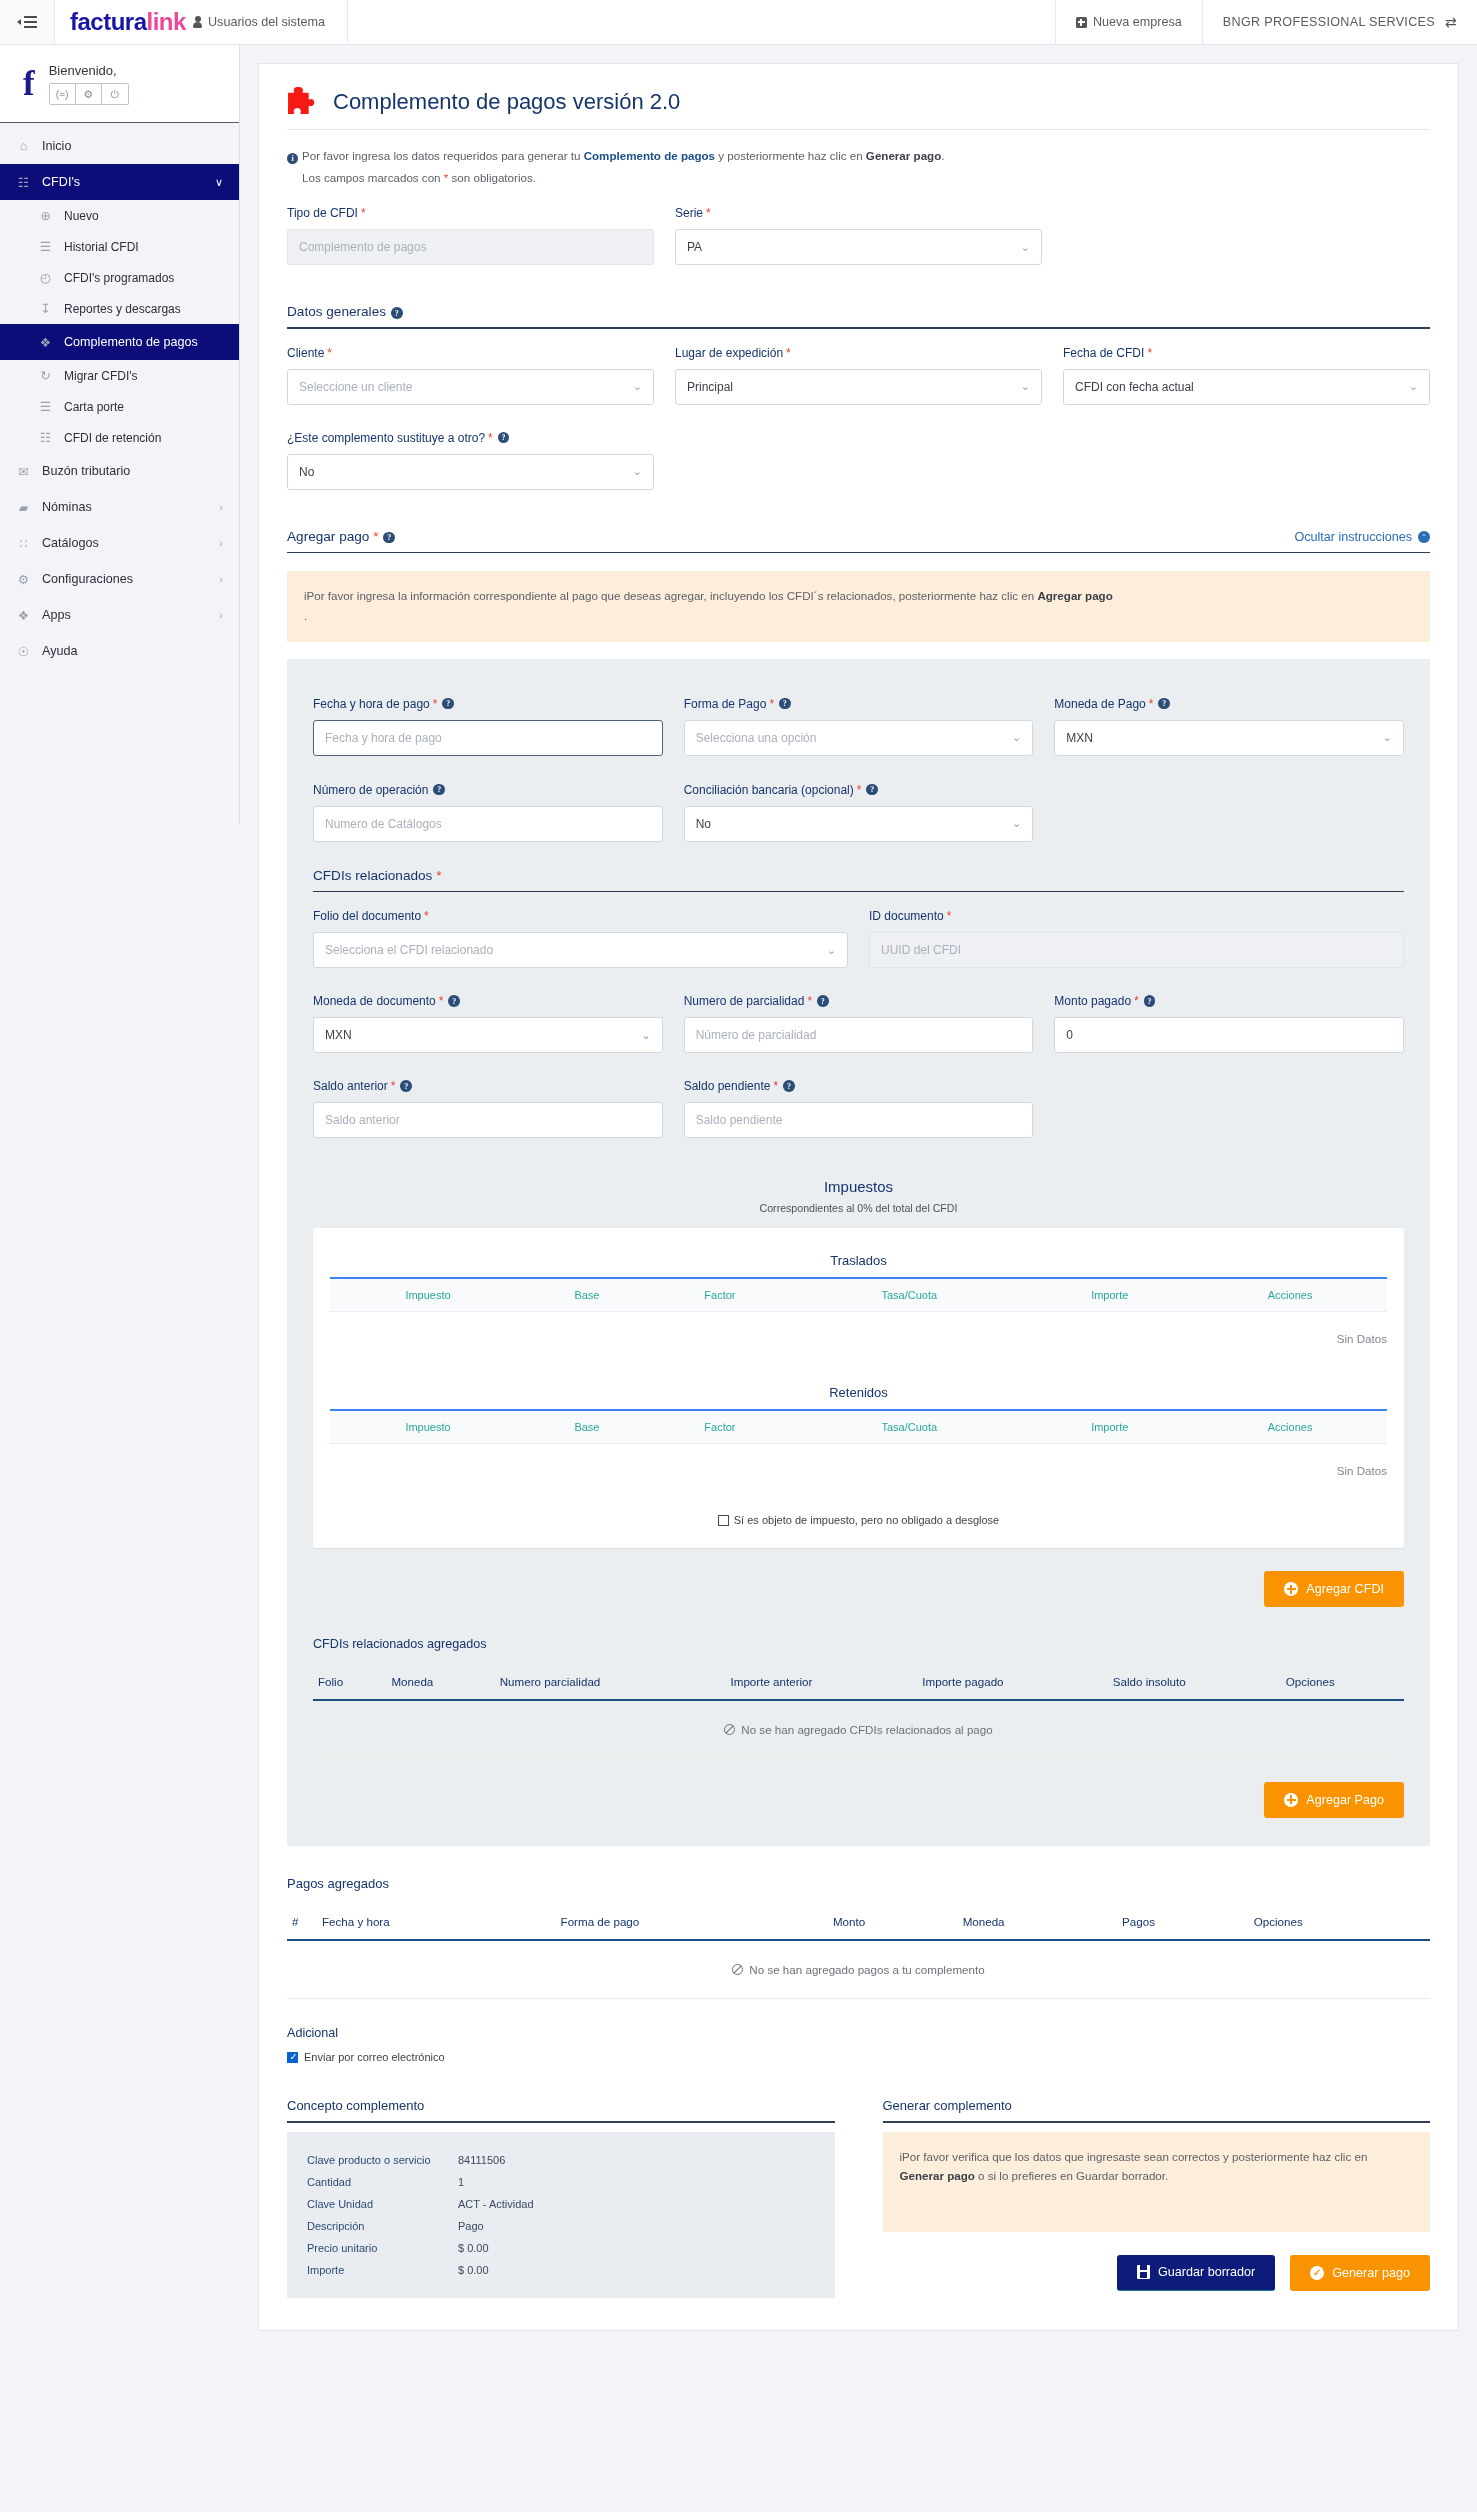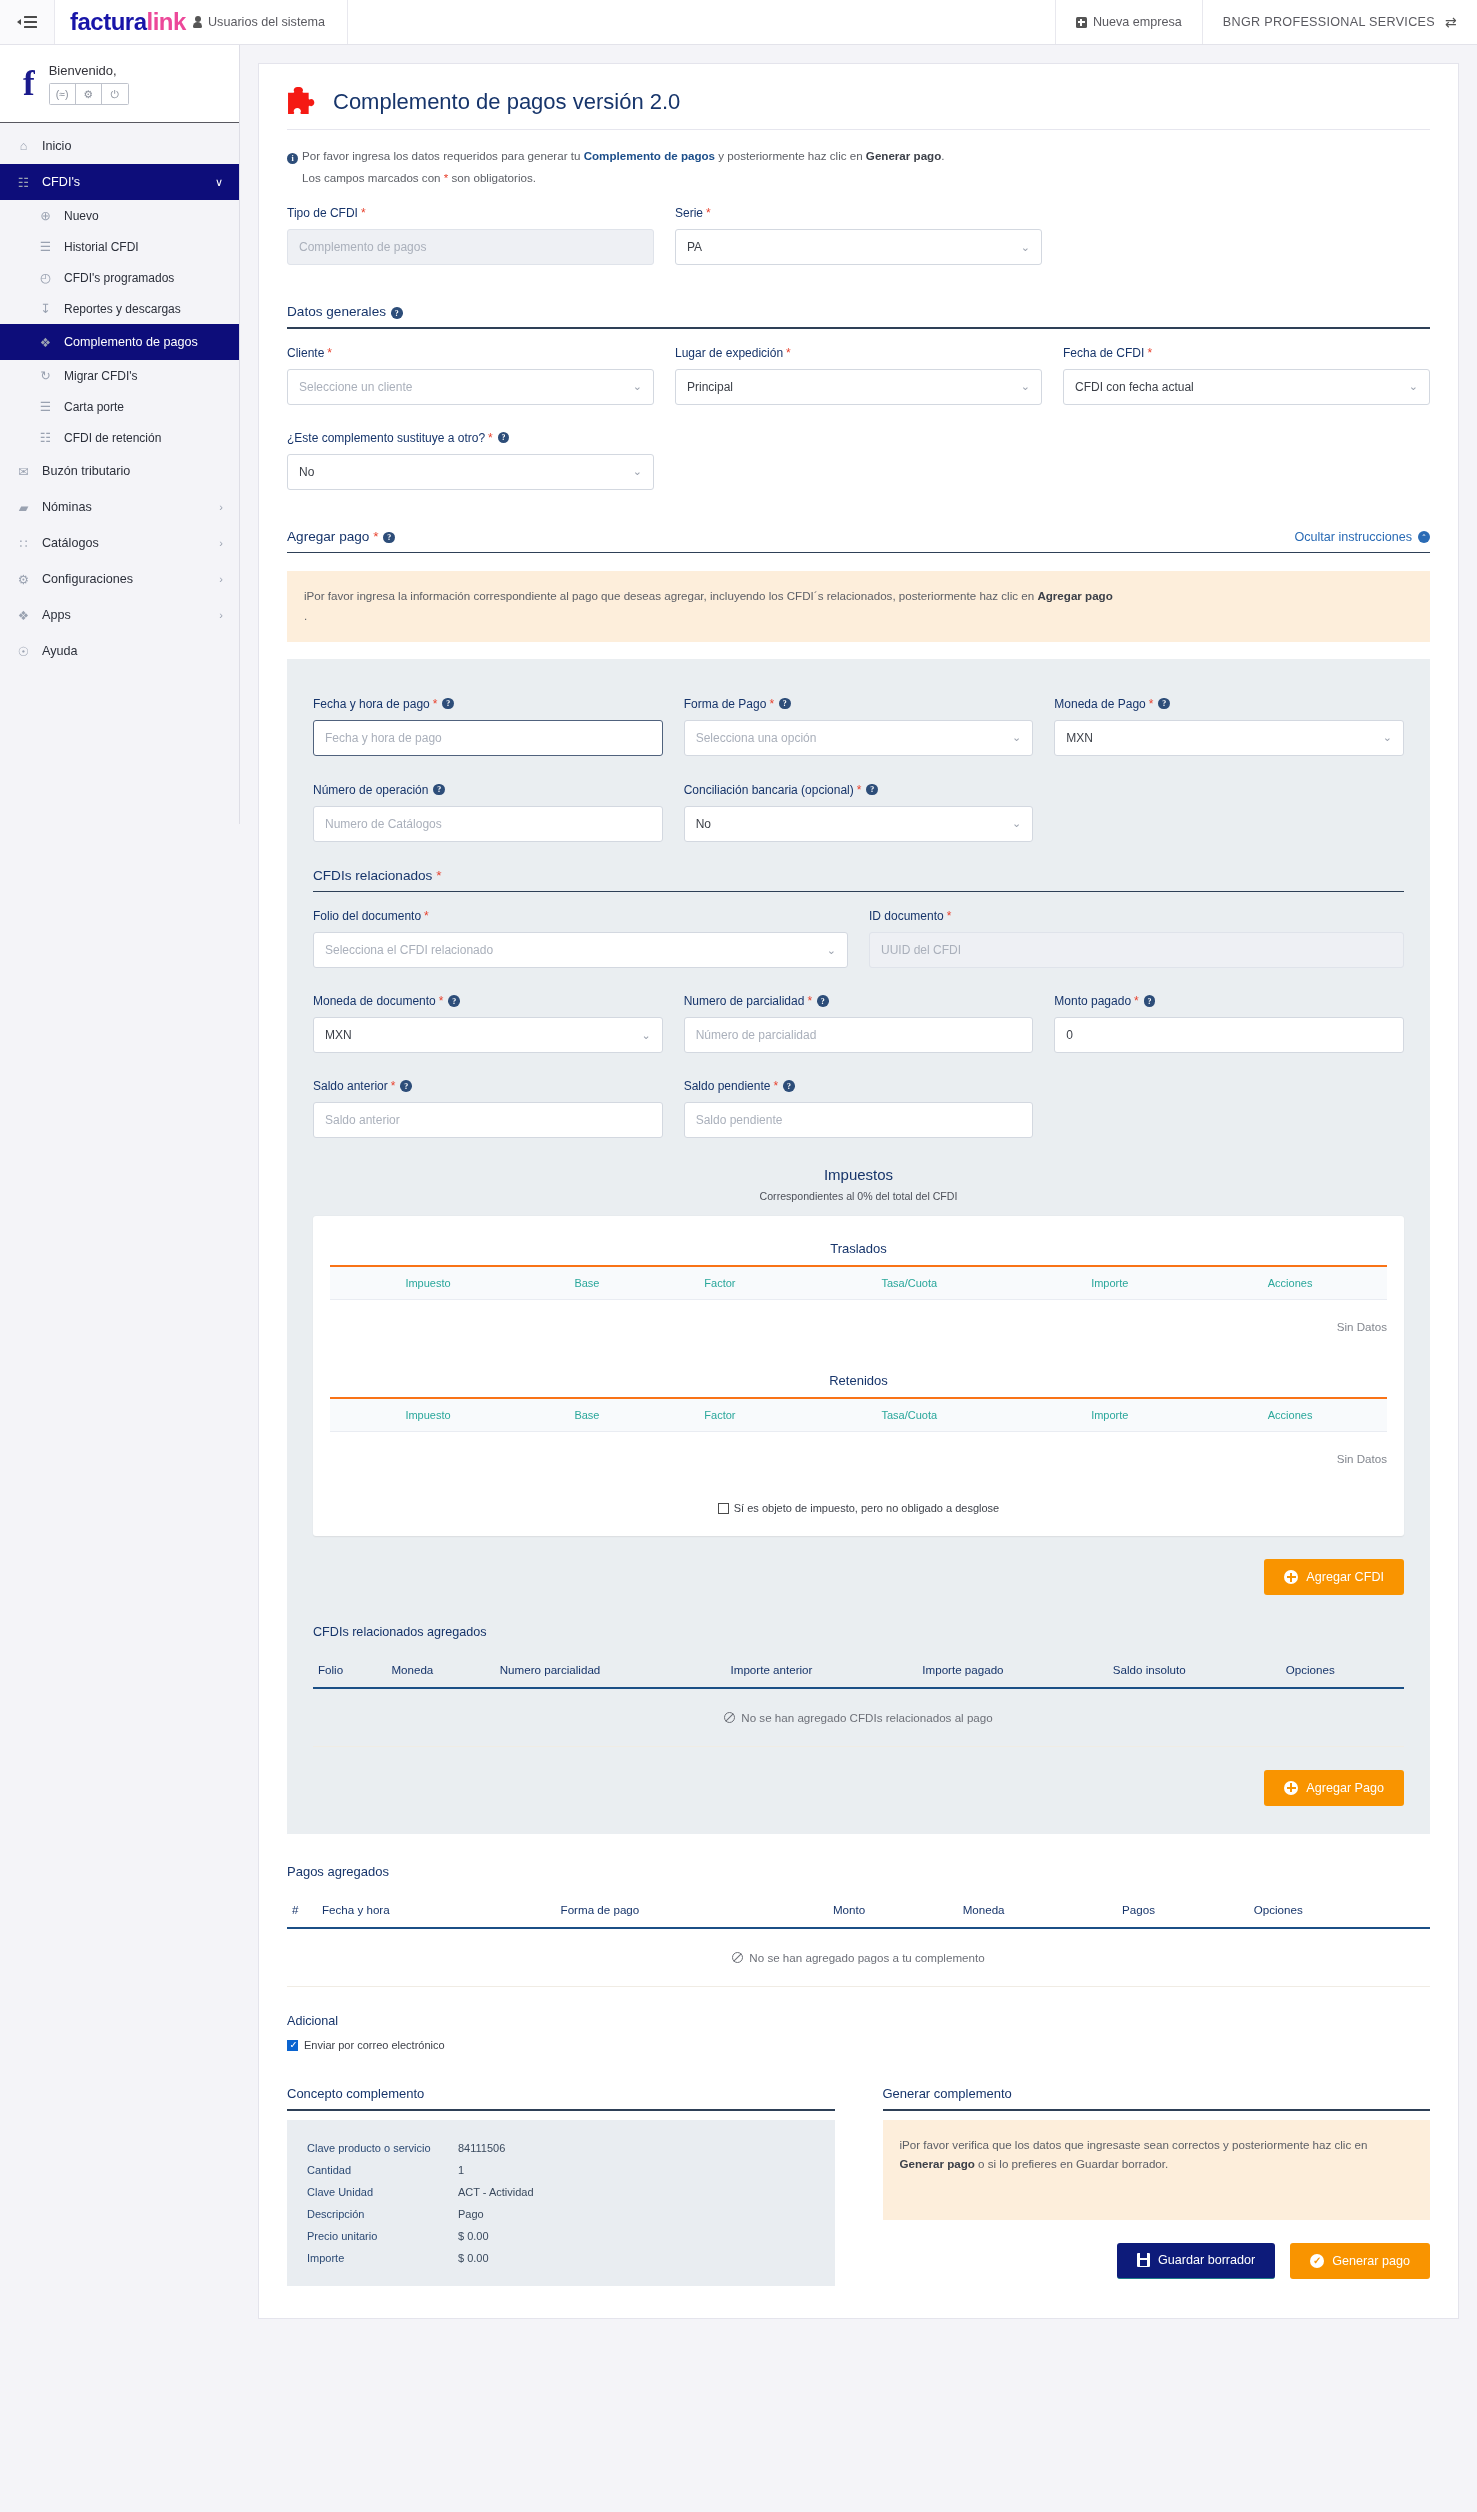--- a/index.html
+++ b/index.html
@@ -156,29 +156,29 @@
   
   .alert {
     background: #fdeedb; padding: 15px 17px; font-size: 11.6px; color: #5d6067; line-height: 1.75;
     margin-top: 18px;
   }
 
   
   .pay-panel { background: #eaeef1; padding: 21px 26px 28px 26px; margin-top: 17px; }
 
   
-  .imp-title { text-align: center; font-size: 15px; color: #17356b; margin-top: 28px; }
+  .imp-title { text-align: center; font-size: 15px; color: #17356b; margin-top: 40px; }
   .imp-sub { text-align: center; font-size: 10.6px; color: #4d5059; margin-top: 7px; }
   .imp-card {
     background: #ffffff; border-radius: 3px; margin-top: 14px; padding: 15px 17px 14px 17px;
     box-shadow: 0 0.5px 1.5px rgba(0,0,0,.07);
   }
   .tbl-caption { text-align: center; font-size: 13px; color: #17356b; margin: 10px 0 9px 0; }
   .tbl { width: 100%; border-collapse: collapse; }
-  .tbl.teal thead tr { border-top: 2px solid #f97316; }
+  .tbl.teal thead tr { border-top: 2px solid #3b82f6; }
   .tbl.teal th { color: #2aa79b; }
   .tbl th {
     font-size: 11px; font-weight: normal; padding: 10px 4px 10px 4px; text-align: center;
   }
   .tbl.teal thead { background: #f8fafc; }
   .tbl.teal tbody tr td { border-top: 0.5px solid #e9ecf2; }
   .tbl-empty { text-align: right; font-size: 11.6px; color: #82868e; padding: 20px 0 19px 0; }
 
   .chk-row { display: flex; align-items: center; justify-content: center; gap: 5px; padding: 18px 0 8px 0; }
   .chk-box { width: 11px; height: 11px; border: 0.5px solid #4a4a4a; background: #fff; display:inline-block;}

